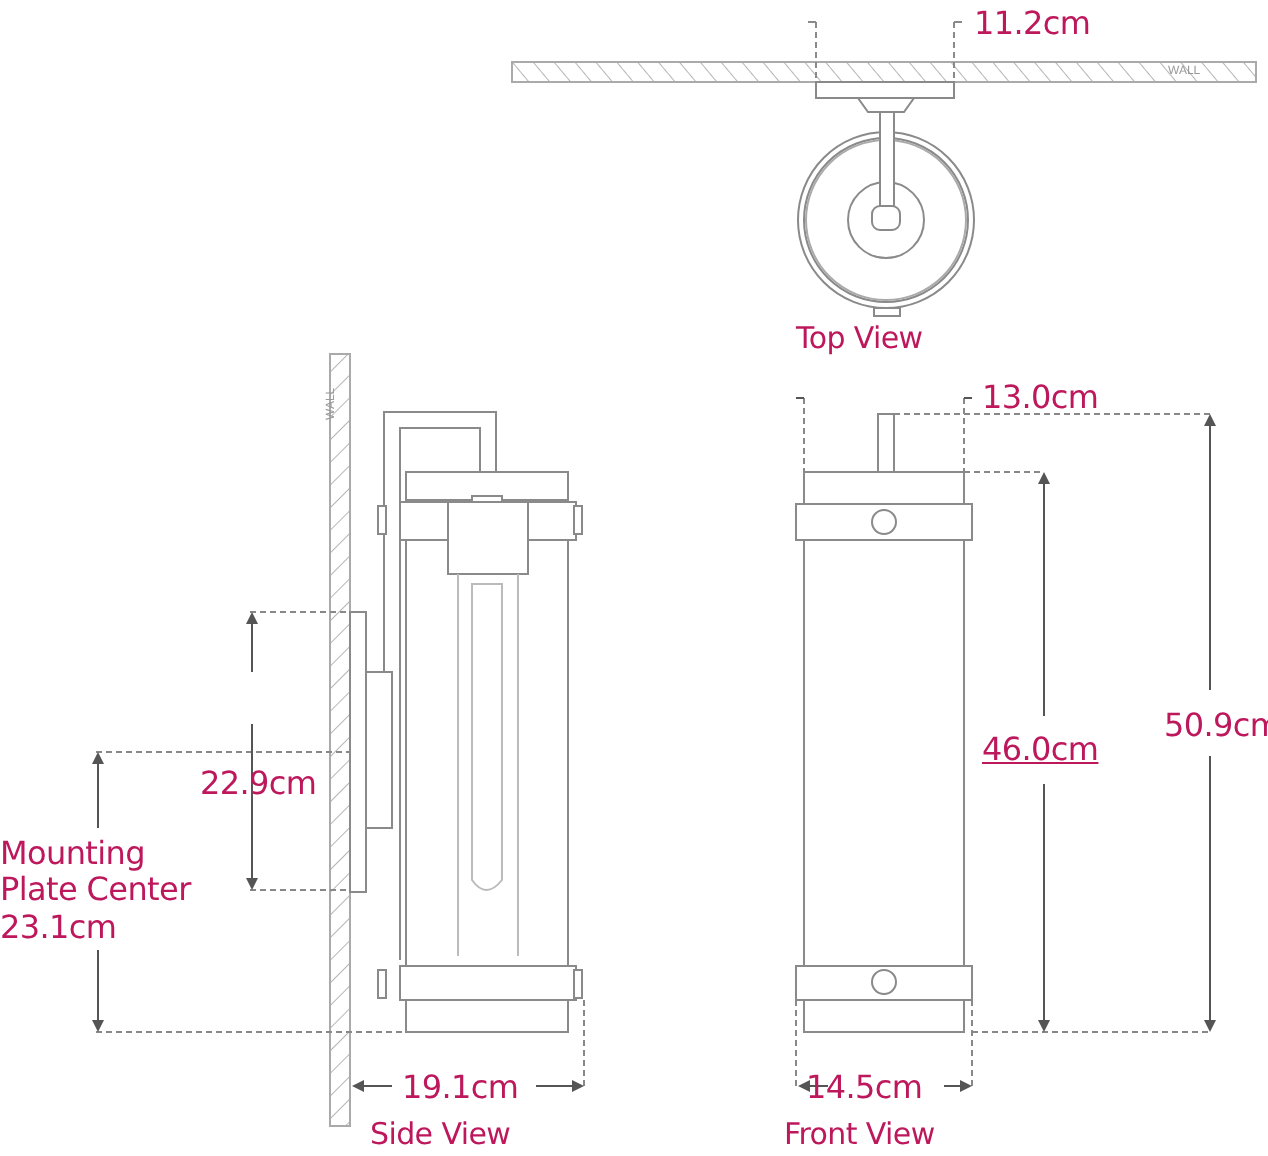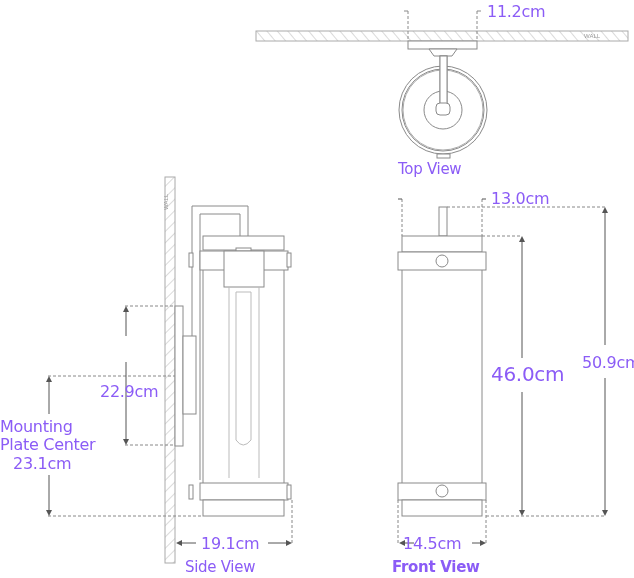--- a/index.html
+++ b/index.html
@@ -1,18 +1,18 @@
 <!DOCTYPE html>
 <html><head>
   <meta charset="utf-8">
   <style>
     html, body { margin: 0; padding: 0; background: #ffffff; }
     body { width: 634px; height: 578px; position: relative; overflow: hidden; font-family: "Liberation Sans", "DejaVu Sans", sans-serif; }
     svg { position: absolute; left: 0; top: 0; }
-    .lbl { position: absolute; color: #8b5cf6; font-size: 15px; line-height: 17px; white-space: nowrap; font-family: "DejaVu Sans", "Liberation Sans", sans-serif; letter-spacing: -0.3px; }
+    .lbl { position: absolute; color: #be185d; font-size: 15px; line-height: 17px; white-space: nowrap; font-family: "DejaVu Sans", "Liberation Sans", sans-serif; letter-spacing: -0.3px; }
     .ctr { text-align: left; }
     .view-lbl { font-size: 15px; }
     .wall-lbl { position: absolute; font-size: 6px; color: #999; font-family: "Liberation Sans", sans-serif; }
   </style>
 </head>
 <body>
 
 <svg width="634" height="578" viewBox="0 0 634 578" xmlns="http://www.w3.org/2000/svg">
   <defs>
     <pattern id="hatch" width="8" height="8" patternUnits="userSpaceOnUse" patternTransform="rotate(45)">
@@ -150,21 +150,21 @@
 
 <div class="wall-lbl" style="left:584px; top:33px;">WALL</div>
 <div class="wall-lbl" style="left:163px; top:210px; transform: rotate(-90deg); transform-origin: left top;">WALL</div>
 
 <div class="lbl" style="left:487px; top:3px; font-size:16px;">11.2cm</div>
 <div class="lbl view-lbl ctr" style="left:398px; top:161px; width:90px;">Top View</div>
 
 <div class="lbl" style="left:100px; top:340px; font-size:16px;margin-top:43px;">22.9cm</div>
 <div class="lbl ctr" style="left:0px; top:418px; width:100px; font-size:16px;">Mounting</div>
 <div class="lbl ctr" style="left:0px; top:436px; width:100px; font-size:16px;">Plate Center</div>
-<div class="lbl ctr" style="left:0px; top:455px; width:100px; font-size:16px;padding-left:13px;">23.1cm</div>
+<div class="lbl ctr" style="left:0px; top:455px; width:100px; font-size:16px;">23.1cm</div>
 <div class="lbl" style="left:201px; top:535px; font-size:16px;">19.1cm</div>
 <div class="lbl view-lbl ctr" style="left:185px; top:559px; width:100px;">Side View</div>
 
 <div class="lbl" style="left:491px; top:190px; font-size:16px;">13.0cm</div>
-<div class="lbl" style="left:491px; top:366px; font-size:20px;">46.0cm</div>
+<div class="lbl" style="left:491px; top:366px; font-size:16px;text-decoration:underline;">46.0cm</div>
 <div class="lbl" style="left:582px; top:354px; font-size:16px;">50.9cm</div>
 <div class="lbl" style="left:403px; top:535px; font-size:16px;">14.5cm</div>
-<div class="lbl view-lbl ctr" style="left:392px; top:559px; width:100px;font-weight:bold;">Front View</div>
+<div class="lbl view-lbl ctr" style="left:392px; top:559px; width:100px;">Front View</div>
 
 </body></html>

